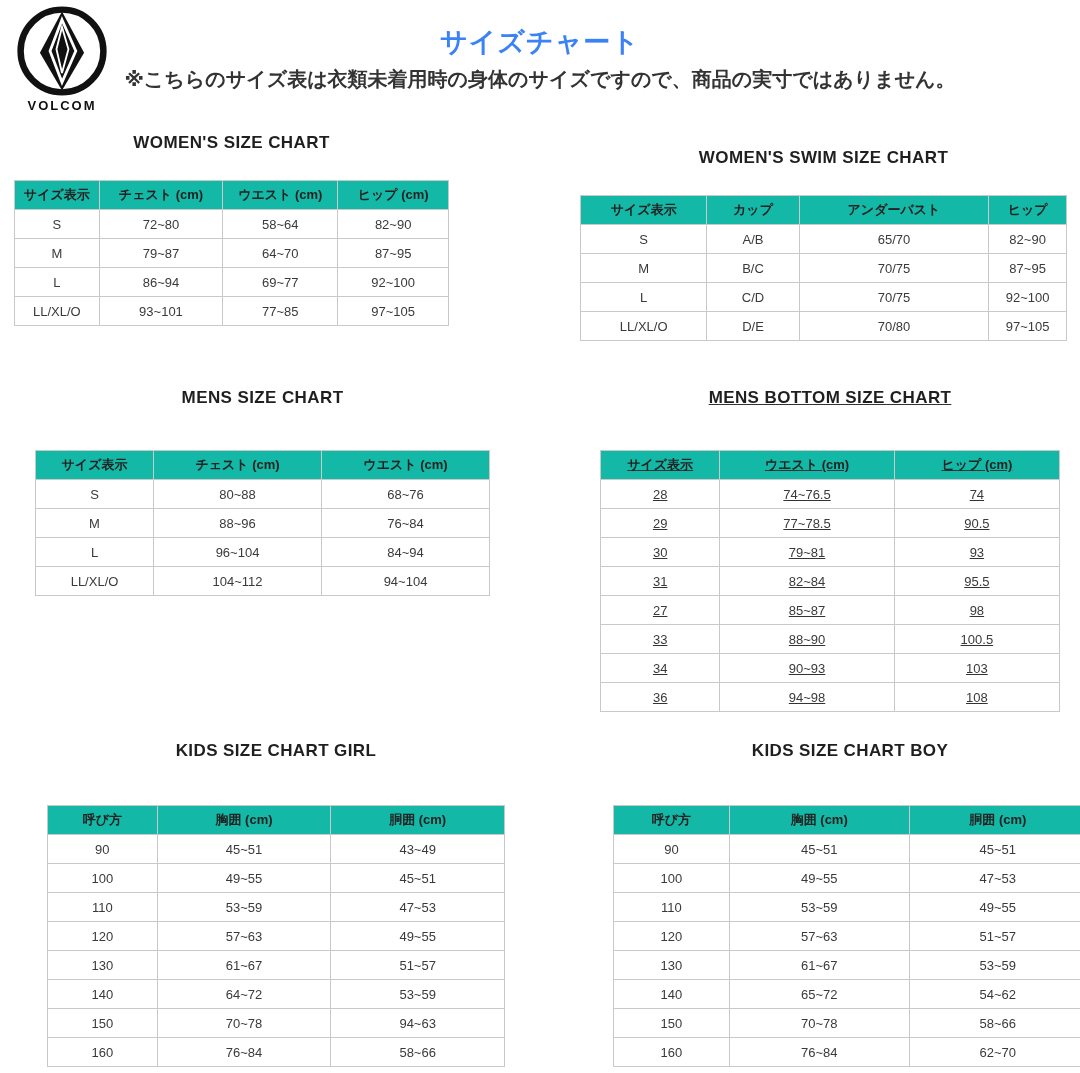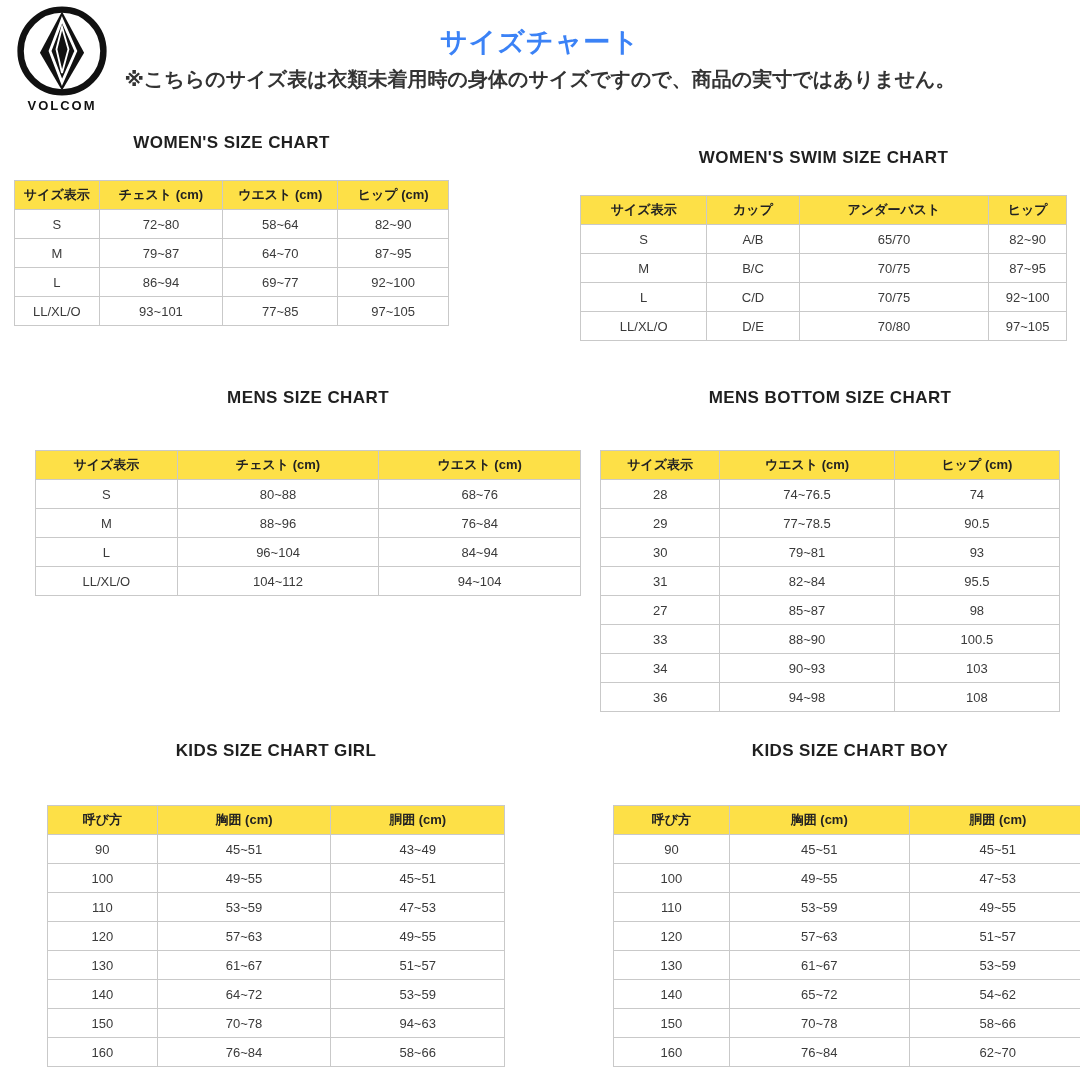--- a/index.html
+++ b/index.html
@@ -31,39 +31,39 @@
   }
 
   
   .section { position:absolute; }
   .section-title {
     text-align:center; font-size:17px; font-weight:bold; color:#1f1f1f;
     letter-spacing:0.4px; line-height:20px; white-space:nowrap;
   }
   .sec-womens      { left:14px;  top:133px; width:435px; }
   .sec-swim        { left:580px; top:133px; width:487px;margin-top:15px; }
-  .sec-mens        { left:35px;  top:388px; width:546px; }
-  .sec-mensbottom  { left:600px; top:388px; width:460px; }
+  .sec-mens        { left:35px;  top:388px; width:455px; }
+  .sec-mensbottom  { left:600px; top:388px; width:460px;text-decoration:underline; }
   .sec-girl        { left:47px;  top:741px; width:458px; }
   .sec-boy         { left:613px; top:741px; width:474px; }
   .sec-womens .size-table, .sec-swim .size-table { margin-top:27px; }
   .sec-mens .size-table, .sec-mensbottom .size-table { margin-top:42px; }
   .sec-girl .size-table, .sec-boy .size-table { margin-top:44px; }
 
   
   table.size-table {
     width:100%; border-collapse:collapse; table-layout:fixed;
     font-size:13px;
   }
   table.size-table th, table.size-table td {
     border:1px solid #c9c9c9; height:29px; padding:0 4px;
     text-align:center; vertical-align:middle; white-space:nowrap;
     overflow:hidden;
   }
-  table.size-table th { background:#fde047; font-weight:bold; color:#222; }
+  table.size-table th { background:#14b8a6; font-weight:bold; color:#222; }
   table.size-table td { background:#ffffff; color:#3a3a3a; }
 
   
   #table-womens     col:nth-child(1){width:19.5%} #table-womens     col:nth-child(2){width:28.5%}
   #table-womens     col:nth-child(3){width:26.5%} #table-womens     col:nth-child(4){width:25.5%}
   #table-swim       col:nth-child(1){width:26%}   #table-swim       col:nth-child(2){width:19%}
   #table-swim       col:nth-child(3){width:39%}   #table-swim       col:nth-child(4){width:16%}
   #table-mens       col:nth-child(1){width:26%}   #table-mens       col:nth-child(2){width:37%}
   #table-mens       col:nth-child(3){width:37%}
   #table-mensbottom col:nth-child(1){width:26%}   #table-mensbottom col:nth-child(2){width:38%}

